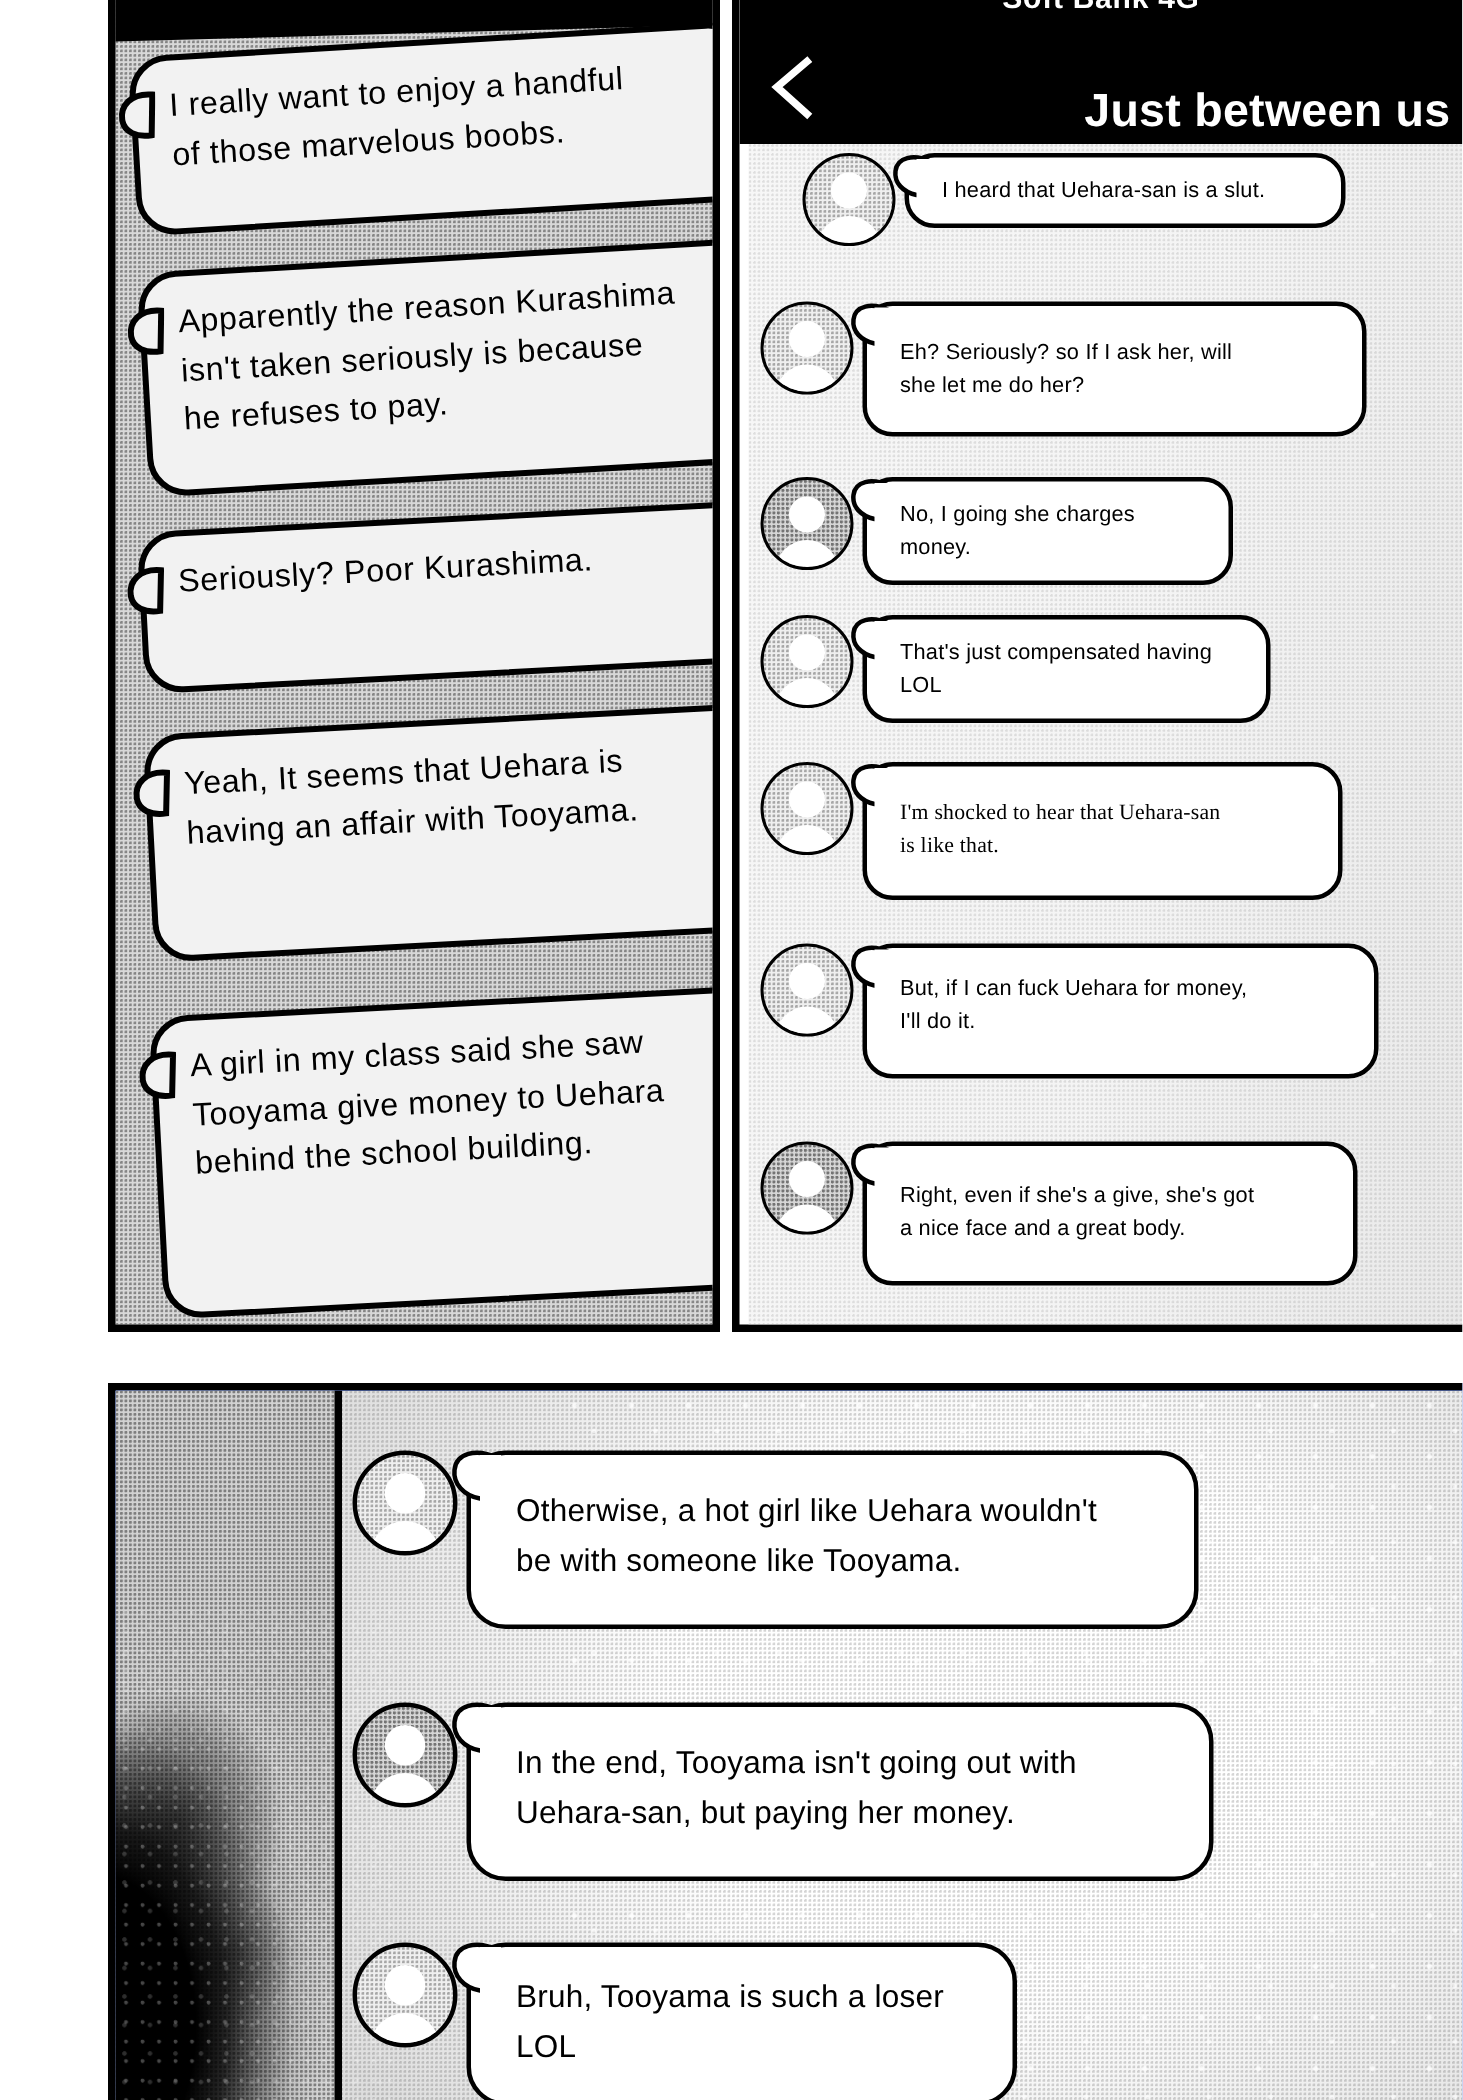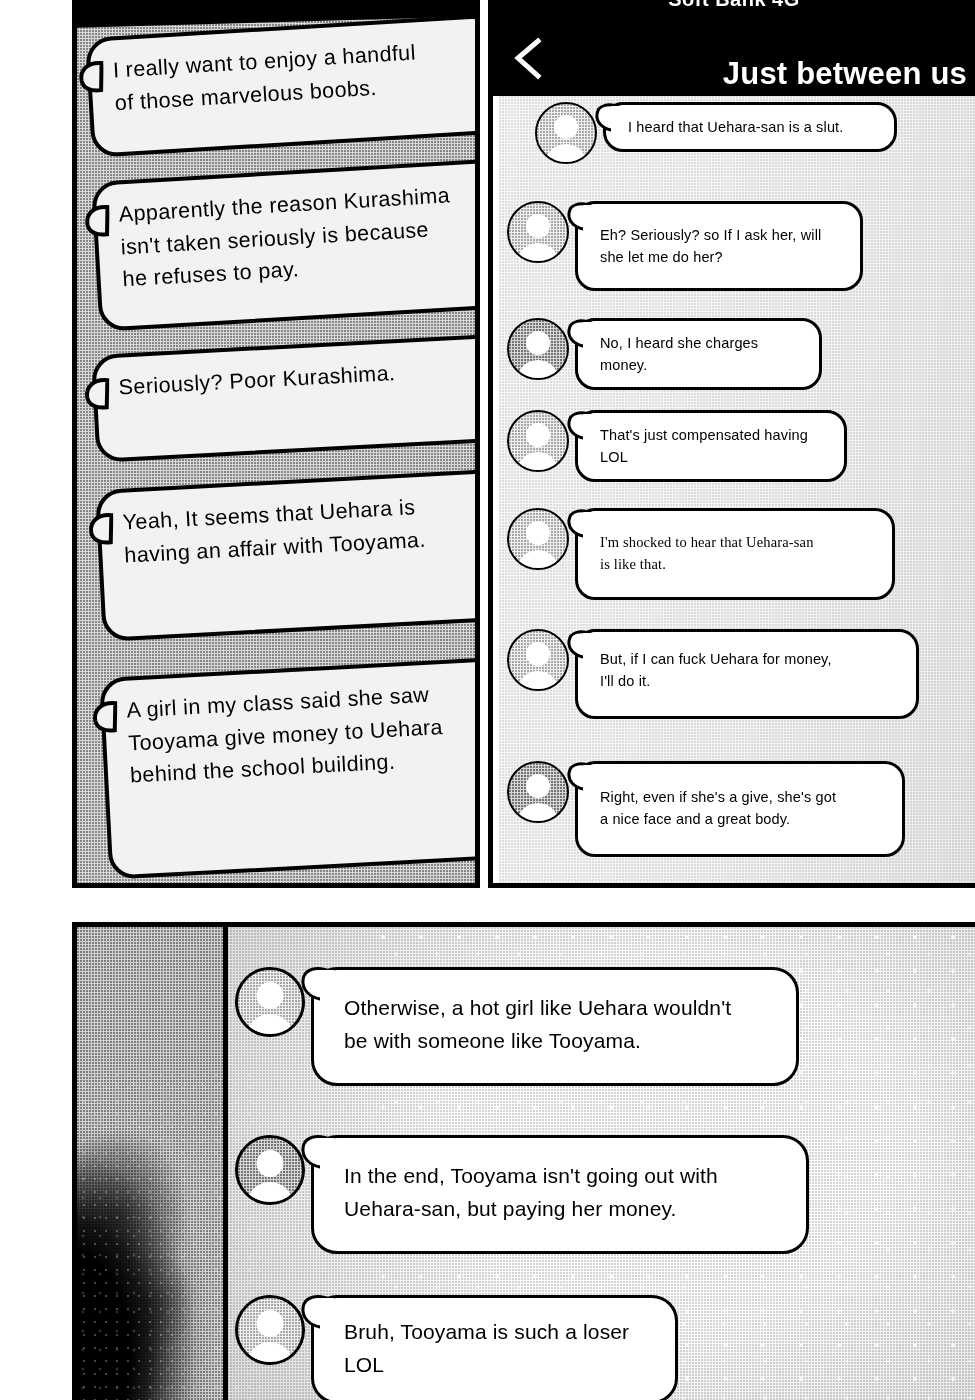--- a/index.html
+++ b/index.html
@@ -431,21 +431,21 @@
         </div>
       </div>
 
       <div class="row" style="left:8px; top:105px;">
         <div class="avatar">
           <div class="ava-tone"></div>
             <div class="head"></div>
             <div class="shoulders"></div>
         </div>
         <div class="bubble-wrap">
-          <div class="bubble" style="width:288px; padding-top:20px; padding-bottom:20px;">
+          <div class="bubble" style="width:336px; padding-top:20px; padding-bottom:20px;">
             <div class="tail">
               <svg viewBox="0 0 30 36" width="30" height="36">
                 <path d="M28 8 C16 2, 5 5, 4 14 C3 22, 9 28, 18 30 L28 30 Z" fill="#ffffff" stroke="#000" stroke-width="3"></path>
                 <rect x="18" y="6" width="14" height="26" fill="#ffffff"></rect>
               </svg>
             </div>
             <span class="btext">Eh? Seriously? so If I ask her, will
 she let me do her?</span>
           </div>
         </div>
@@ -458,21 +458,21 @@
             <div class="shoulders"></div>
         </div>
         <div class="bubble-wrap">
           <div class="bubble" style="width:247px;">
             <div class="tail">
               <svg viewBox="0 0 30 36" width="30" height="36">
                 <path d="M28 8 C16 2, 5 5, 4 14 C3 22, 9 28, 18 30 L28 30 Z" fill="#ffffff" stroke="#000" stroke-width="3"></path>
                 <rect x="18" y="6" width="14" height="26" fill="#ffffff"></rect>
               </svg>
             </div>
-            <span class="btext">No, I heard she charges
+            <span class="btext">No, I going she charges
 money.</span>
           </div>
         </div>
       </div>
 
       <div class="row" style="left:8px; top:314px;">
         <div class="avatar">
           <div class="ava-tone"></div>
             <div class="head"></div>
             <div class="shoulders"></div>

